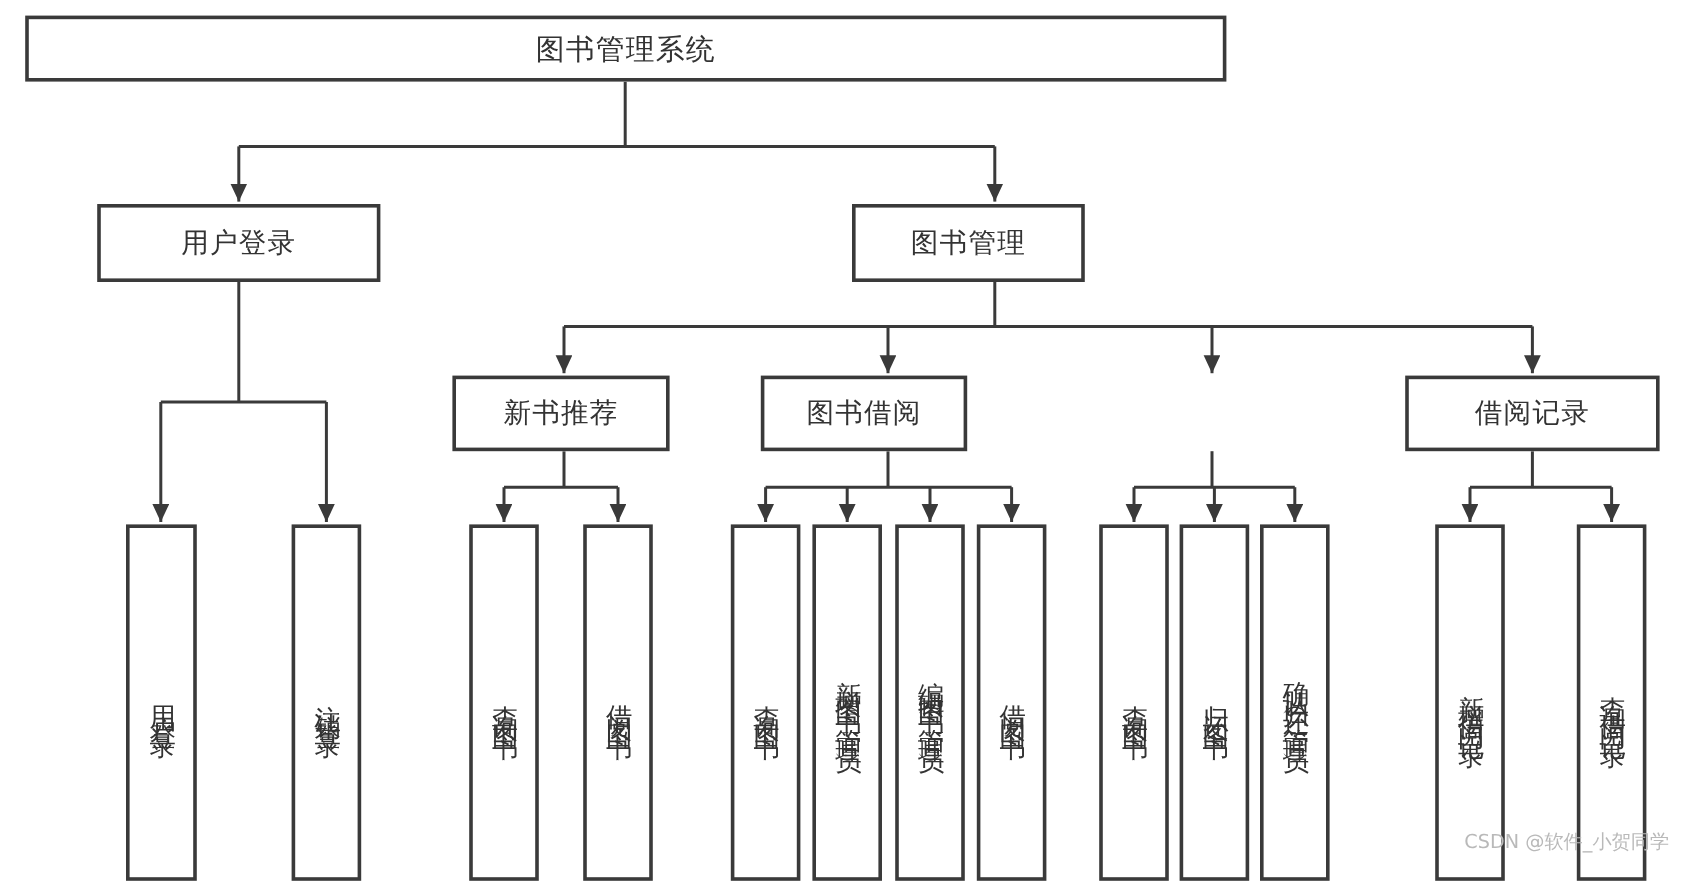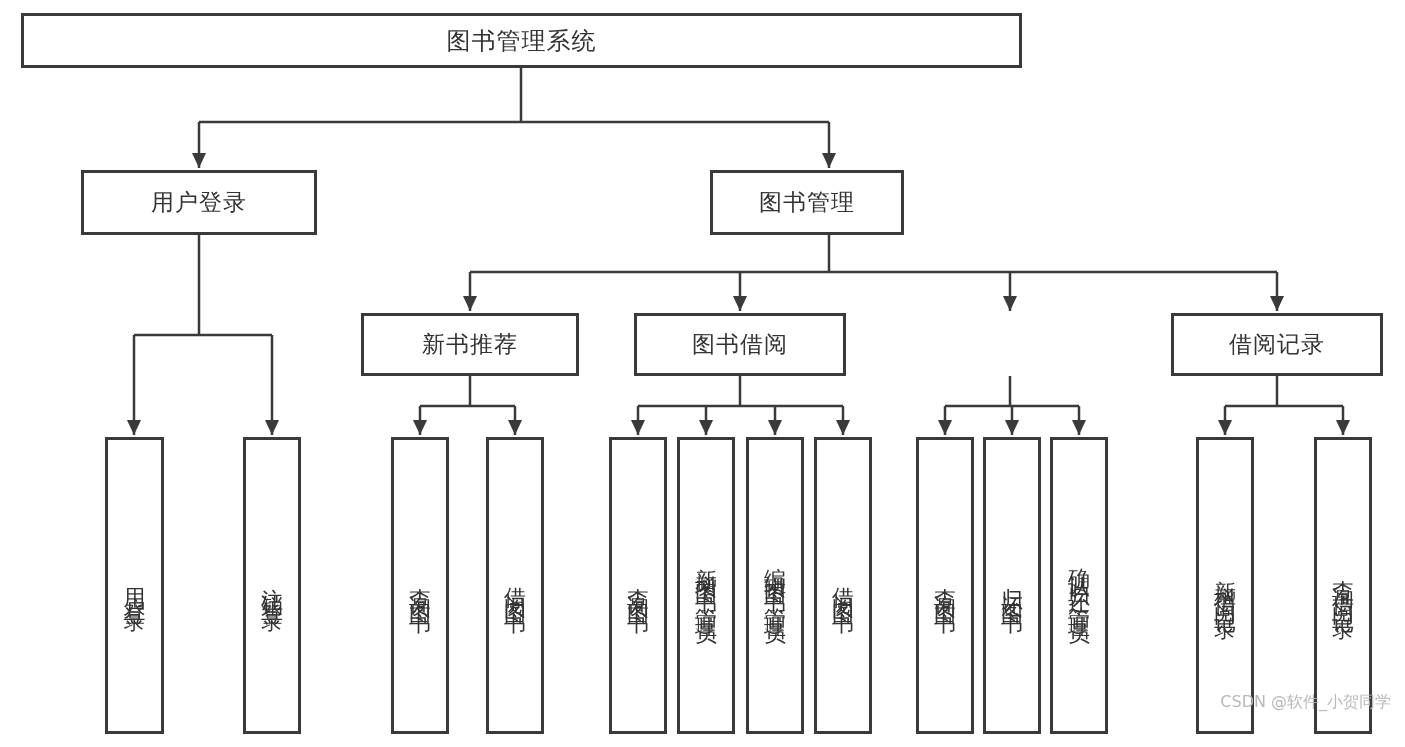--- a/index.html
+++ b/index.html
@@ -109,24 +109,24 @@
     <span class="label-h">图书管理系统</span>
   </div>
 
   <div class="node" style="left:81px;top:170px;width:236px;height:65px">
     <span class="label-h">用户登录</span>
   </div>
   <div class="node" style="left:710px;top:170px;width:194px;height:65px">
     <span class="label-h">图书管理</span>
   </div>
 
-  <div class="node" style="left:361px;top:313px;width:218px;height:63px">
+  <div class="node" style="left:377px;top:313px;width:181px;height:63px">
     <span class="label-h">新书推荐</span>
   </div>
-  <div class="node" style="left:634px;top:313px;width:212px;height:63px">
+  <div class="node" style="left:634px;top:313px;width:172px;height:63px">
     <span class="label-h">图书借阅</span>
   </div>
   <div class="node" style="left:1171px;top:313px;width:212px;height:63px">
     <span class="label-h">借阅记录</span>
   </div>
 
   <div class="node leaf" style="left:105px;width:59px">
     <span class="label-v">用户登录</span>
   </div>
   <div class="node leaf" style="left:243px;width:58px">

